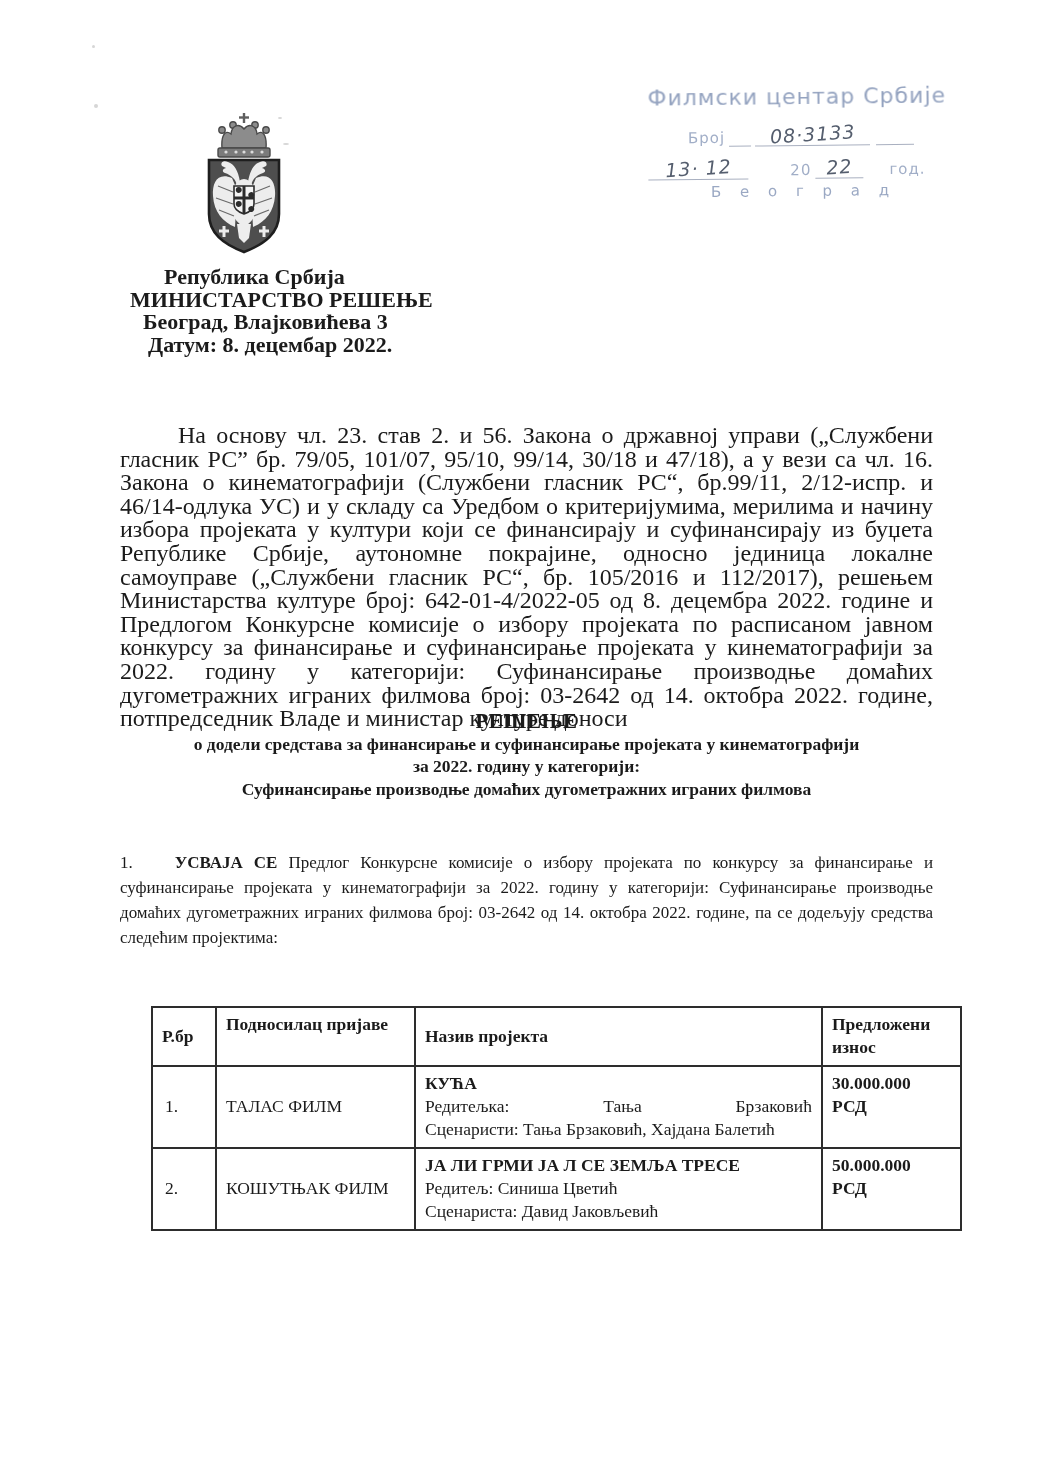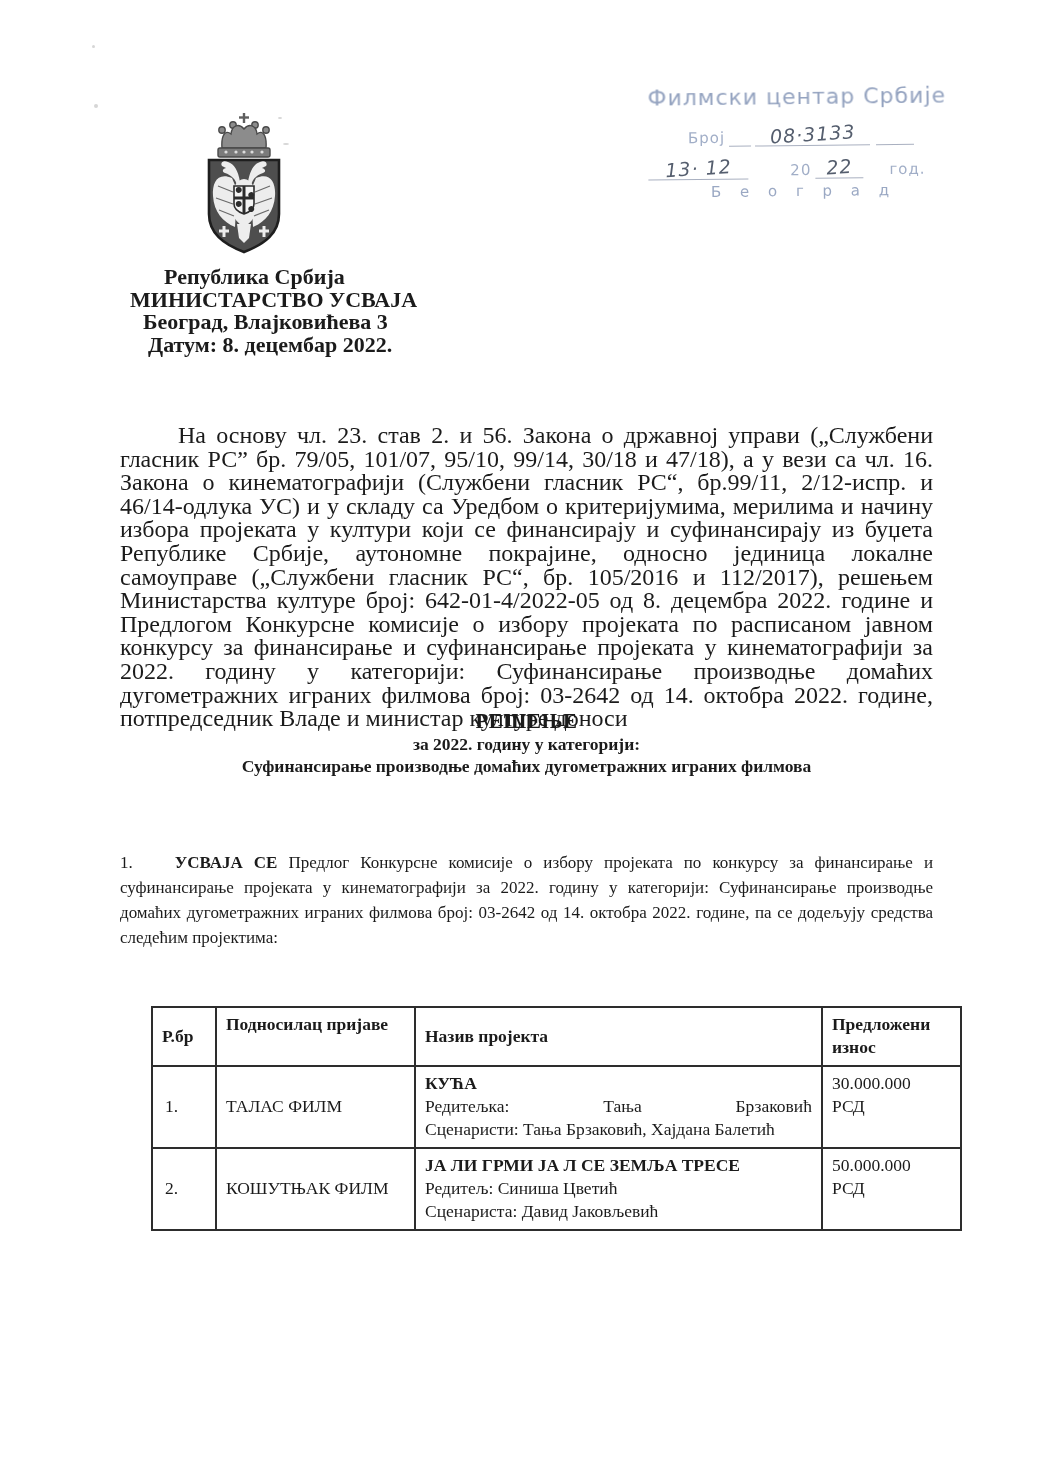--- a/index.html
+++ b/index.html
@@ -81,21 +81,21 @@
     padding:5px 9px 6px 9px;
     text-align:left; vertical-align:middle;
     overflow:hidden;
   }
   th { font-weight:700; }
   col.c1 { width:64px; } col.c2 { width:199px; } col.c3 { width:407px; } col.c4 { width:139px; }
   .cell-top { vertical-align:top; }
   .proj-title { font-weight:700; }
   .just-spread { text-align:justify; text-align-last:justify; }
   .just { text-align:justify; }
-  .amount { font-weight:400; vertical-align:top; }
+  .amount { font-weight:700; vertical-align:top; }
   .amount .cur { display:block; }
   td.rownum { padding-left:12px; }
 </style>
 </head>
 <body>
 
 <div class="page">
 
   <span class="speckle" style="left:92px; top:45px; width:3px; height:3px;"></span>
   <span class="speckle" style="left:94px; top:104px; width:4px; height:4px;"></span>
@@ -175,29 +175,30 @@
         <line x1="27" y1="119" x2="37" y2="119"></line>
           <line x1="32" y1="114" x2="32" y2="125"></line>
         <line x1="67" y1="119" x2="77" y2="119"></line>
           <line x1="72" y1="114" x2="72" y2="125"></line>
       </g>
     </svg>
   </div>
 
   <div class="ministry">
     <div class="m-ind1">Република Србија</div>
-    <div>МИНИСТАРСТВО УСВАЈА</div>
+    <div>МИНИСТАРСТВО РЕШЕЊЕ</div>
     <div class="m-ind2">Београд, Влајковићева 3</div>
     <div class="m-ind4">Датум: 8. децембар 2022.</div>
   </div>
 
   <p class="intro">На основу чл. 23. став 2. и 56. Закона о државној управи („Службени гласник РС” бр. 79/05, 101/07, 95/10, 99/14, 30/18 и 47/18), а у вези са чл. 16. Закона о кинематографији (Службени гласник РС“, бр.99/11, 2/12-испр. и 46/14-одлука УС) и у складу са Уредбом о критеријумима, мерилима и начину избора пројеката у култури који се финансирају и суфинансирају из буџета Републике Србије, аутономне покрајине, односно јединица локалне самоуправе („Службени гласник РС“, бр. 105/2016 и 112/2017), решењем Министарства културе број: 642-01-4/2022-05 од 8. децембра 2022. године и Предлогом Конкурсне комисије о избору пројеката по расписаном јавном конкурсу за финансирање и суфинансирање пројеката у кинематографији за 2022. годину у категорији: Суфинансирање производње домаћих дугометражних играних филмова број: 03-2642 од 14. октобра 2022. године, потпредседник Владе и министар културе доноси</p>
 
   <div class="decision-head">
     <div class="title">РЕШЕЊЕ</div>
+    <div>о додели средстава за финансирање и суфинансирање пројеката у кинематографији</div>
     <div>за 2022. годину у категорији:</div>
     <div>Суфинансирање производње домаћих дугометражних играних филмова</div>
   </div>
 
   <p class="item1">
     <span class="num">1.</span><span class="gap"></span><span class="b">УСВАЈА СЕ</span>
     <span>Предлог Конкурсне комисије о избору пројеката по конкурсу за финансирање и суфинансирање пројеката у кинематографији за 2022. годину у категорији: Суфинансирање производње домаћих дугометражних играних филмова број: 03-2642 од 14. октобра 2022. године, па се додељују средства следећим пројектима:</span>
   </p>
 
   <div class="grants">

